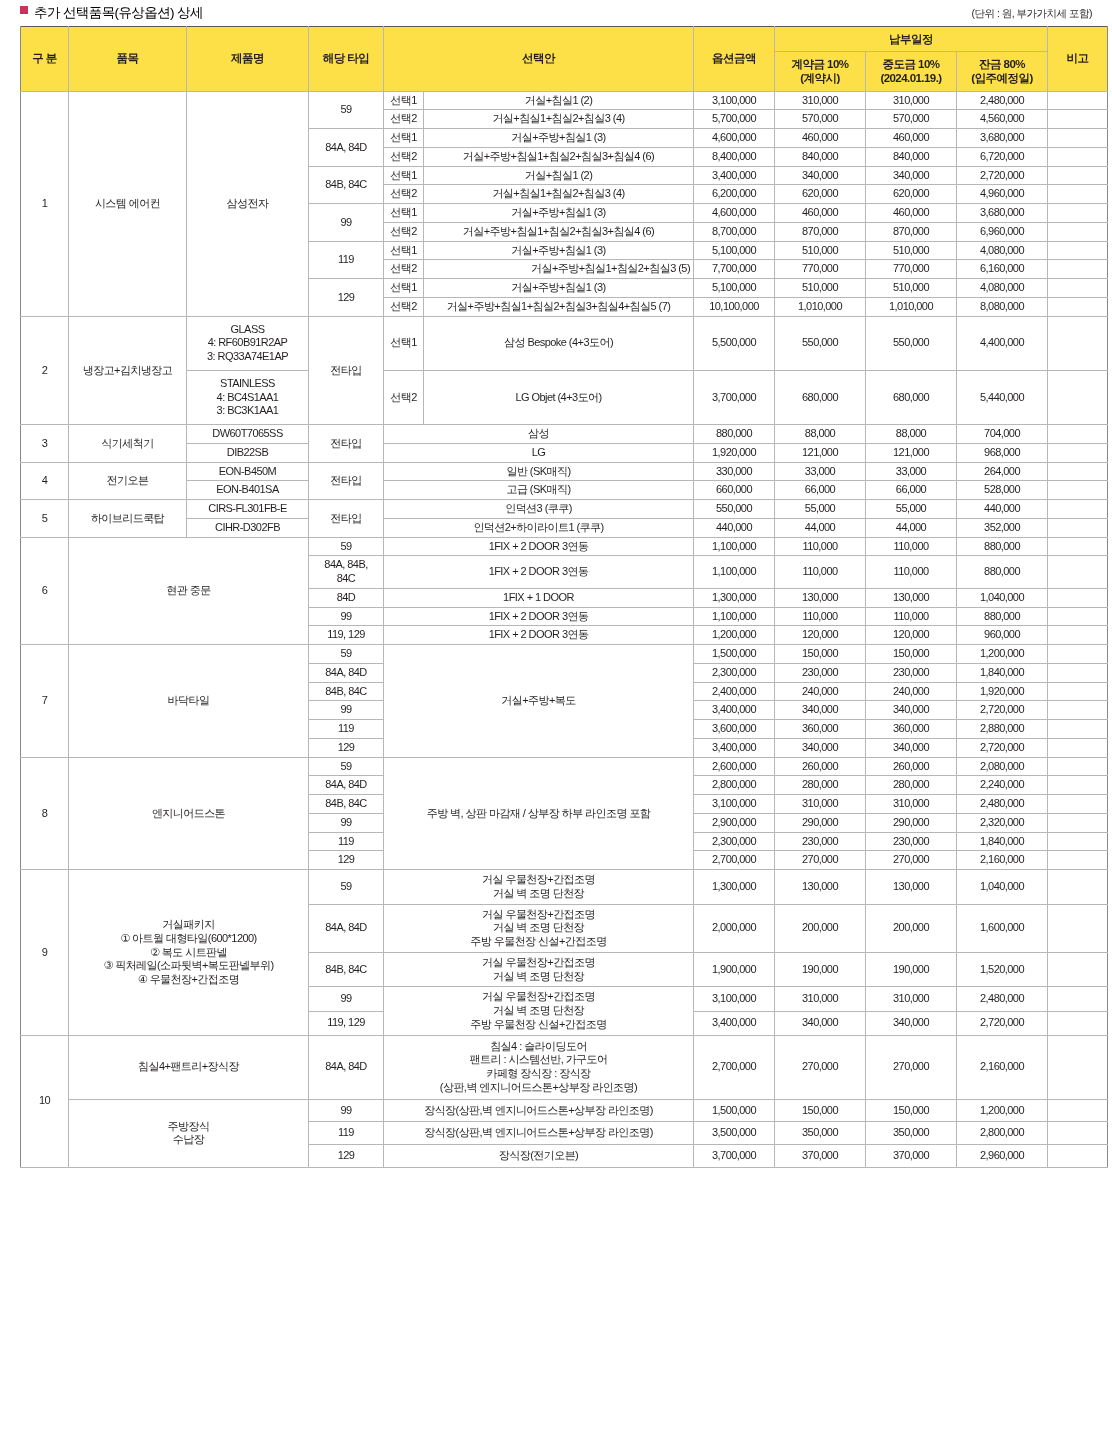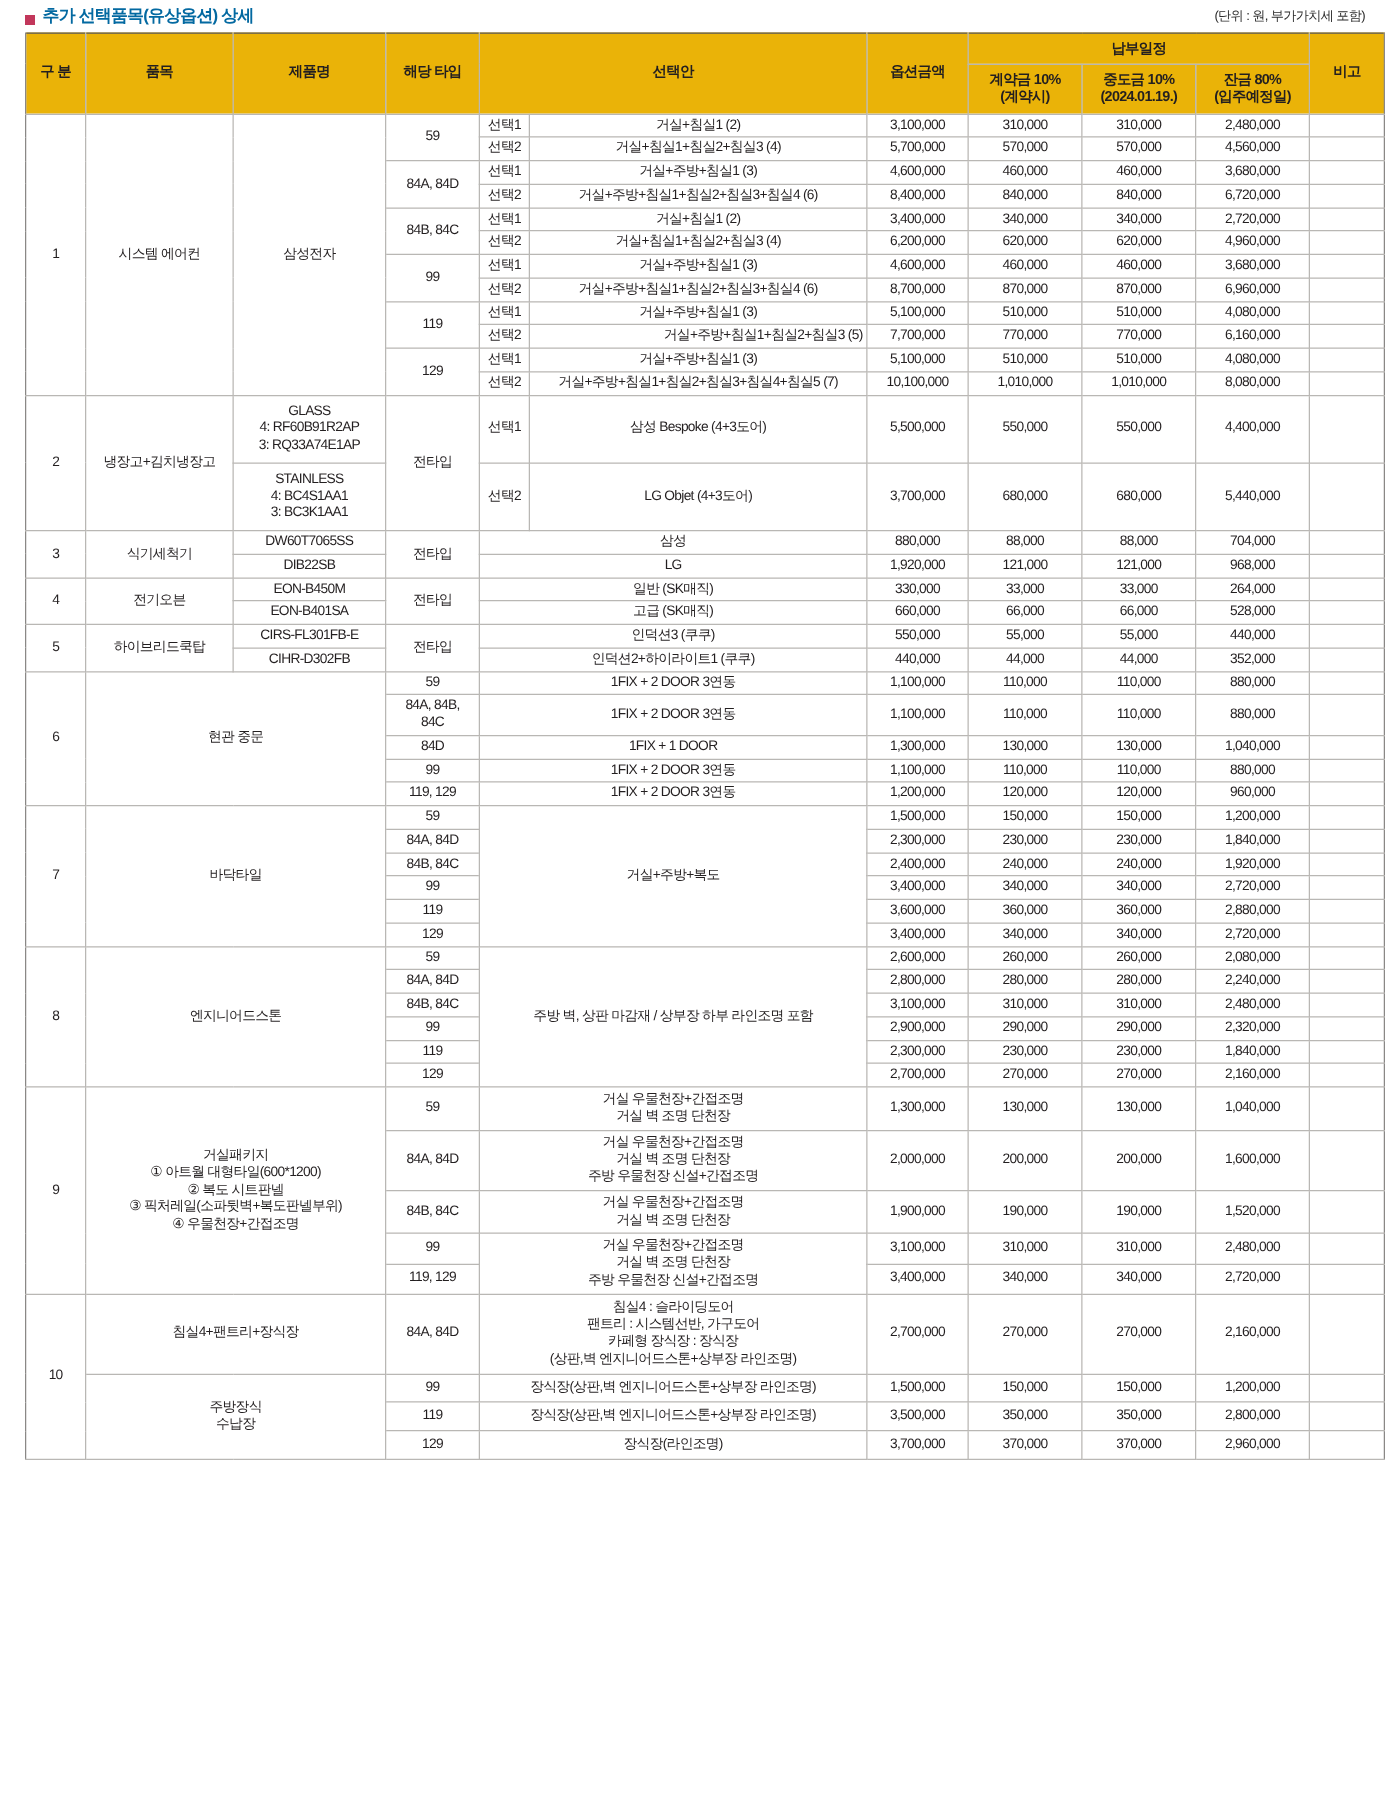--- a/index.html
+++ b/index.html
@@ -14,25 +14,25 @@
 
   
   .titlebar{
     display:flex;
     align-items:flex-end;
     justify-content:space-between;
     margin:0 0 6px 0;
   }
   .title{
     display:flex;
-    align-items:flex-end;
+    align-items:flex-start;
     gap:6px;
     font-size:13.5px;
-    font-weight:bold;
-    color:#0369a1;
+    font-weight:normal;
+    color:#000000;
     letter-spacing:-0.6px;
     line-height:1;
   }
   .title-square{
     width:8px;height:8px;background:#c2375b;display:inline-block;flex:0 0 auto;
   }
   .unit-note{
     font-size:10.5px;
     color:#2b2b2b;
     letter-spacing:-0.5px;
@@ -53,21 +53,21 @@
     padding:2px 3px;
     font-size:11px;
     letter-spacing:-0.55px;
     line-height:1.25;
     text-align:center;
     vertical-align:middle;
     word-break:keep-all;
     background:#ffffff;
   }
   table.opt thead th{
-    background:#eab308;
+    background:#fde047;
     font-weight:bold;
     font-size:11.5px;
     color:#231f20;
     padding:5px 2px;
   }
   table.opt thead tr:first-child th{border-top:none;}
   
   table.opt th:first-child,table.opt td:first-child{border-left:1.1px solid #8a8886;}
   table.opt th:last-child,table.opt td:last-child{border-right:1.1px solid #8a8886;margin-left:28px;}
   tr.group-top > td{border-top:1.1px solid #8a8886;}
@@ -576,21 +576,21 @@
           <td>119</td>
           <td colspan="2" class="pkg" style="padding:4px 2px">장식장(상판,벽 엔지니어드스톤+상부장 라인조명)</td>
           <td class="num">3,500,000</td>
           <td class="num">350,000</td>
           <td class="num">350,000</td>
           <td class="num">2,800,000</td>
           <td></td>
         </tr>
         <tr>
           <td>129</td>
-          <td colspan="2" class="pkg" style="padding:4px 2px">장식장(라인조명)</td>
+          <td colspan="2" class="pkg" style="padding:4px 2px">장식장(전기오븐)</td>
           <td class="num">3,700,000</td>
           <td class="num">370,000</td>
           <td class="num">370,000</td>
           <td class="num">2,960,000</td>
           <td></td>
         </tr>
       </tbody>
   </table>
 </div>
 

